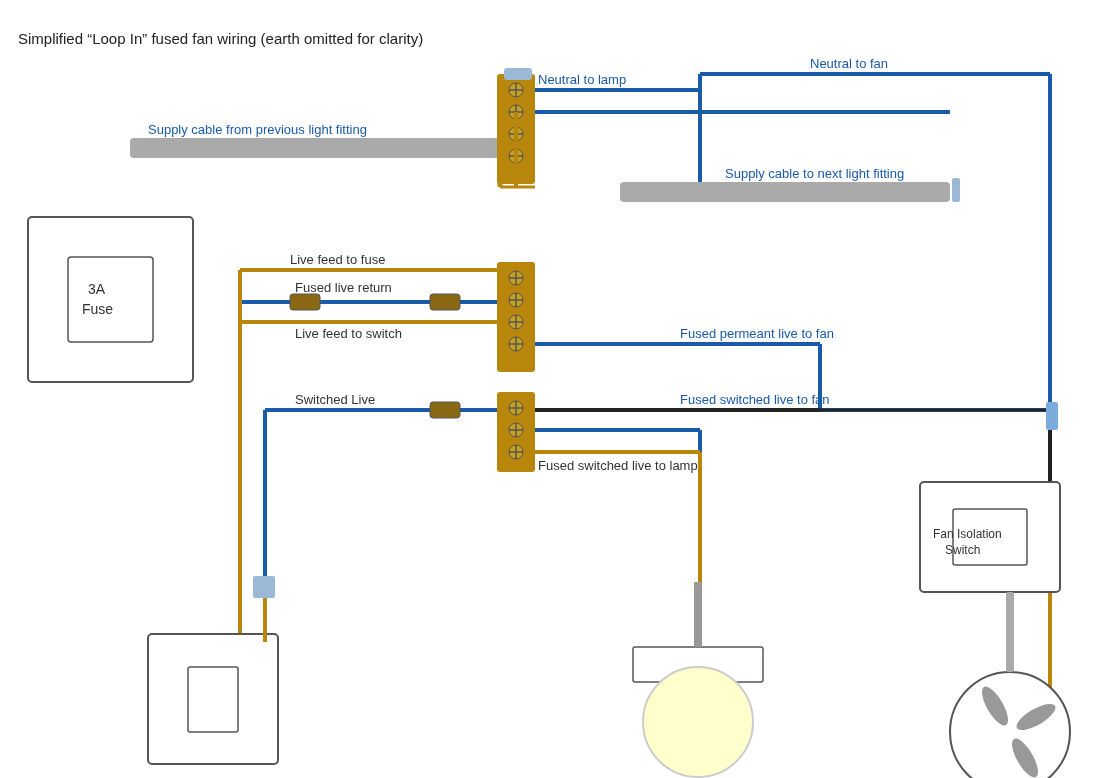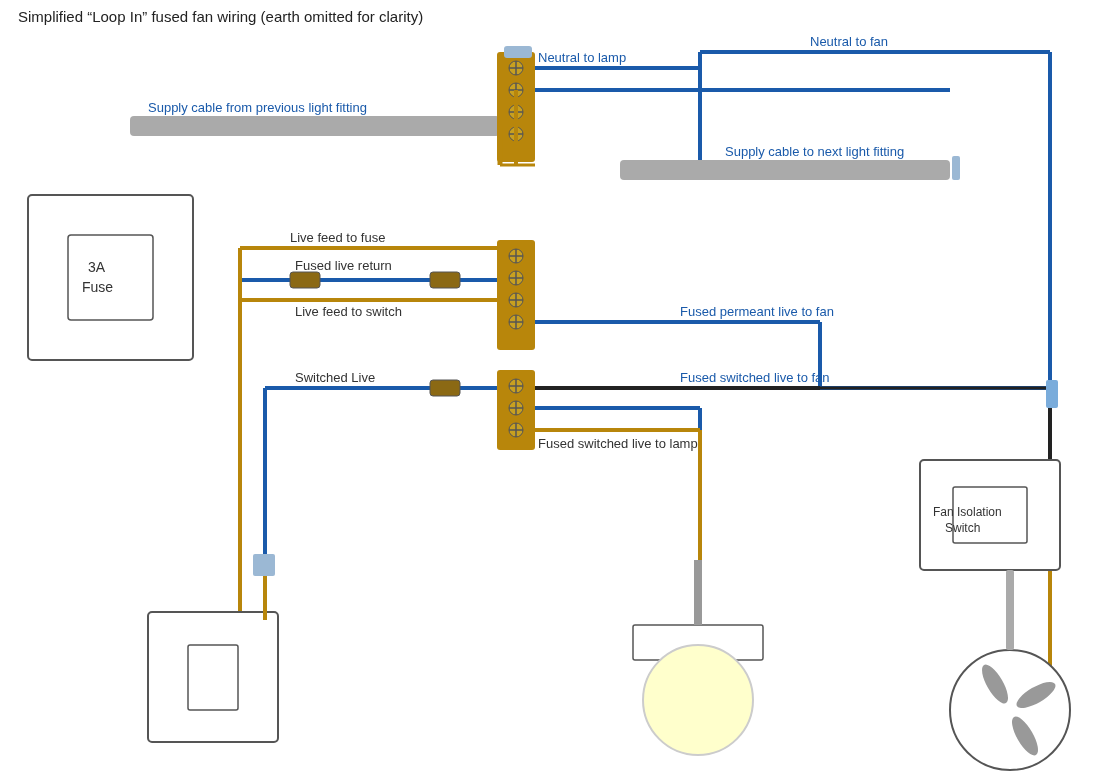--- a/index.html
+++ b/index.html
@@ -1,17 +1,17 @@
 <!DOCTYPE html>
 <html><head>
   <meta charset="utf-8">
   <style>
     * { margin: 0; padding: 0; box-sizing: border-box; }
     body { width: 1094px; height: 778px; background: white; font-family: Arial, sans-serif; overflow: hidden; position: relative; }
-    #diagram { width: 1094px; height: 694px; position: relative; }
+    #diagram { width: 1094px; height: 694px; position: relative; margin-top: 22px; }
     svg { position: absolute; top: 0; left: 0; width: 1094px; height: 778px; }
   </style>
 </head>
 <body>
 
 <div id="diagram">
   <svg id="main-svg">
 
     <text x="18" y="22" font-family="Arial" font-size="15" fill="#222">Simplified “Loop In” fused fan wiring (earth omitted for clarity)</text>
 

